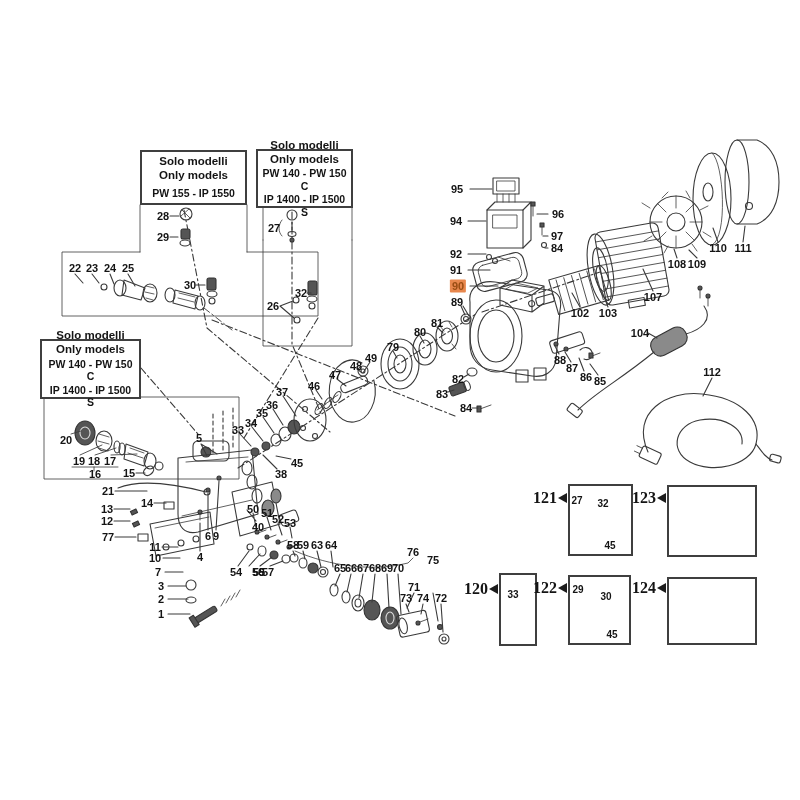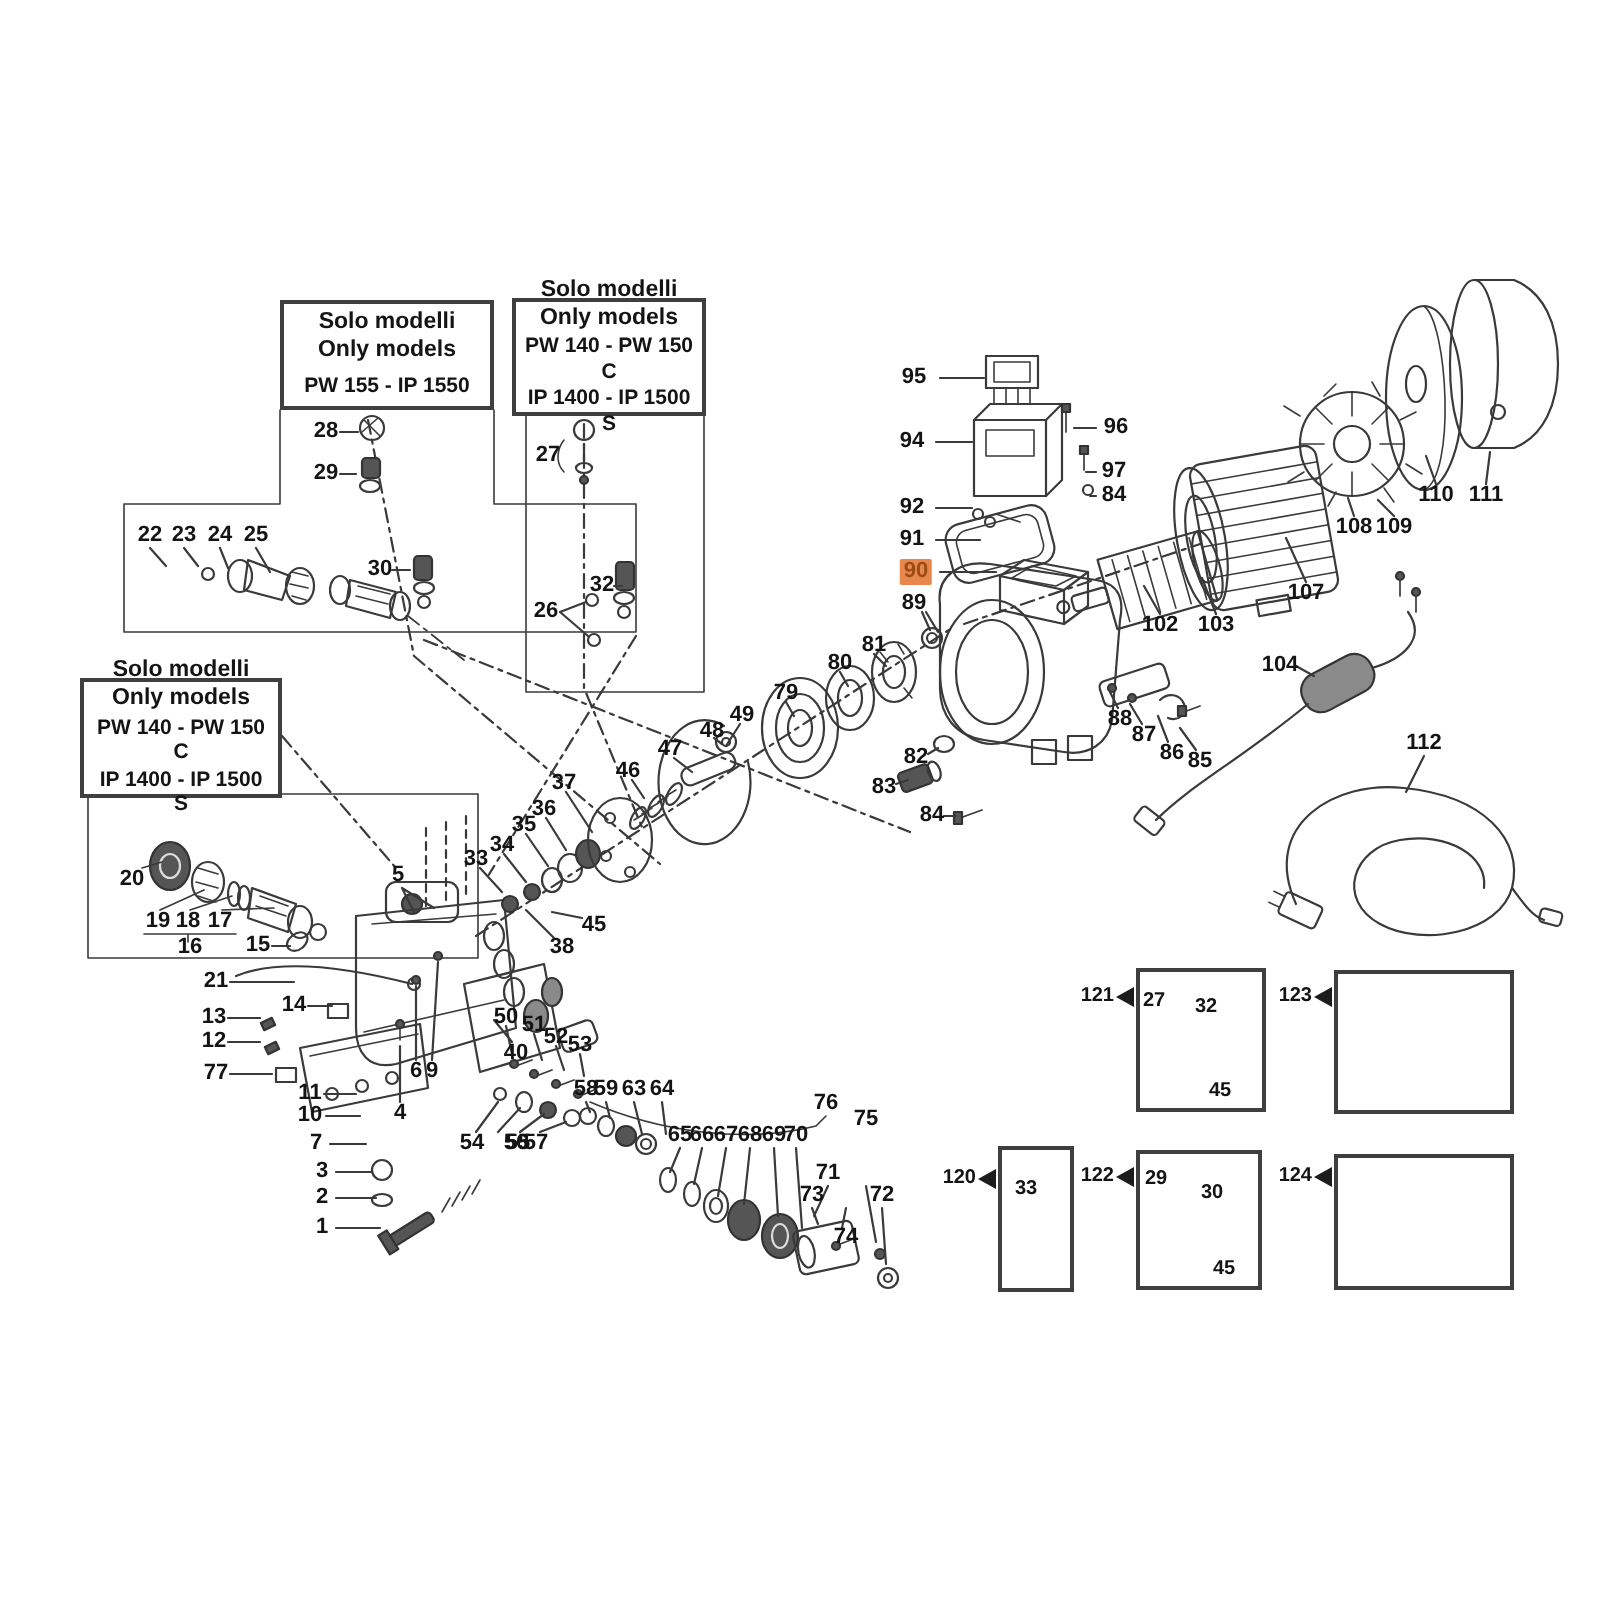--- a/index.html
+++ b/index.html
@@ -18,21 +18,21 @@
   .part-label.sm{font-size:10px;}
   .part-label.hl{background:#e8874d;color:#9a4d13;border-radius:1px;}
   .model-box{position:absolute;border:2px solid #3f3f3f;background:#fff;color:#141414;
              text-align:center;display:flex;flex-direction:column;justify-content:center;
              gap:1px;box-sizing:border-box;padding:2px 3px;}
   .model-box .t{font-size:11.5px;font-weight:bold;line-height:1.15;}
   .model-box .m{font-size:10.5px;font-weight:bold;line-height:1.2;}
   .model-box .sp{height:3px;}
   .inset-box{position:absolute;border:2px solid #3f3f3f;background:#fff;box-sizing:border-box;}
   .inset-label{position:absolute;display:flex;align-items:center;gap:0;transform:translateY(-50%);}
-  .inset-label .num{font-size:10px;font-weight:bold;color:#141414;}
+  .inset-label .num{font-size:16px;font-weight:bold;color:#141414;font-family:Liberation Serif, serif;}
   .inset-label .tri{width:0;height:0;border-top:5px solid transparent;border-bottom:5px solid transparent;
                     border-right:9px solid #1c1c1c;margin-left:1px;}
 </style>
 </head>
 <body>
 
 <div class="canvas">
 
   <svg width="800" height="800" viewBox="0 0 800 800">
 
@@ -488,21 +488,21 @@
       <span class="part-label" style="left: 331px; top: 545px;">64</span>
       <span class="part-label" style="left: 340px; top: 568px;">65</span>
       <span class="part-label" style="left: 351px; top: 568px;">66</span>
       <span class="part-label" style="left: 363px; top: 568px;">67</span>
       <span class="part-label" style="left: 375px; top: 568px;">68</span>
       <span class="part-label" style="left: 387px; top: 568px;">69</span>
       <span class="part-label" style="left: 398px; top: 568px;">70</span>
       <span class="part-label" style="left: 414px; top: 587px;">71</span>
       <span class="part-label" style="left: 441px; top: 598px;">72</span>
       <span class="part-label" style="left: 406px; top: 598px;">73</span>
-      <span class="part-label" style="left: 423px; top: 598px; margin-top: 21px;">74</span>
+      <span class="part-label" style="left: 423px; top: 598px;">74</span>
       <span class="part-label" style="left: 433px; top: 560px;">75</span>
       <span class="part-label" style="left: 413px; top: 552px;">76</span>
       <span class="part-label" style="left: 108px; top: 537px;">77</span>
       <span class="part-label" style="left: 393px; top: 347px;">79</span>
       <span class="part-label" style="left: 420px; top: 332px;">80</span>
       <span class="part-label" style="left: 437px; top: 323px;">81</span>
       <span class="part-label" style="left: 458px; top: 379px;">82</span>
       <span class="part-label" style="left: 442px; top: 394px;">83</span>
       <span class="part-label" style="left: 466px; top: 408px;">84</span>
       <span class="part-label" style="left: 600px; top: 381px;">85</span>

